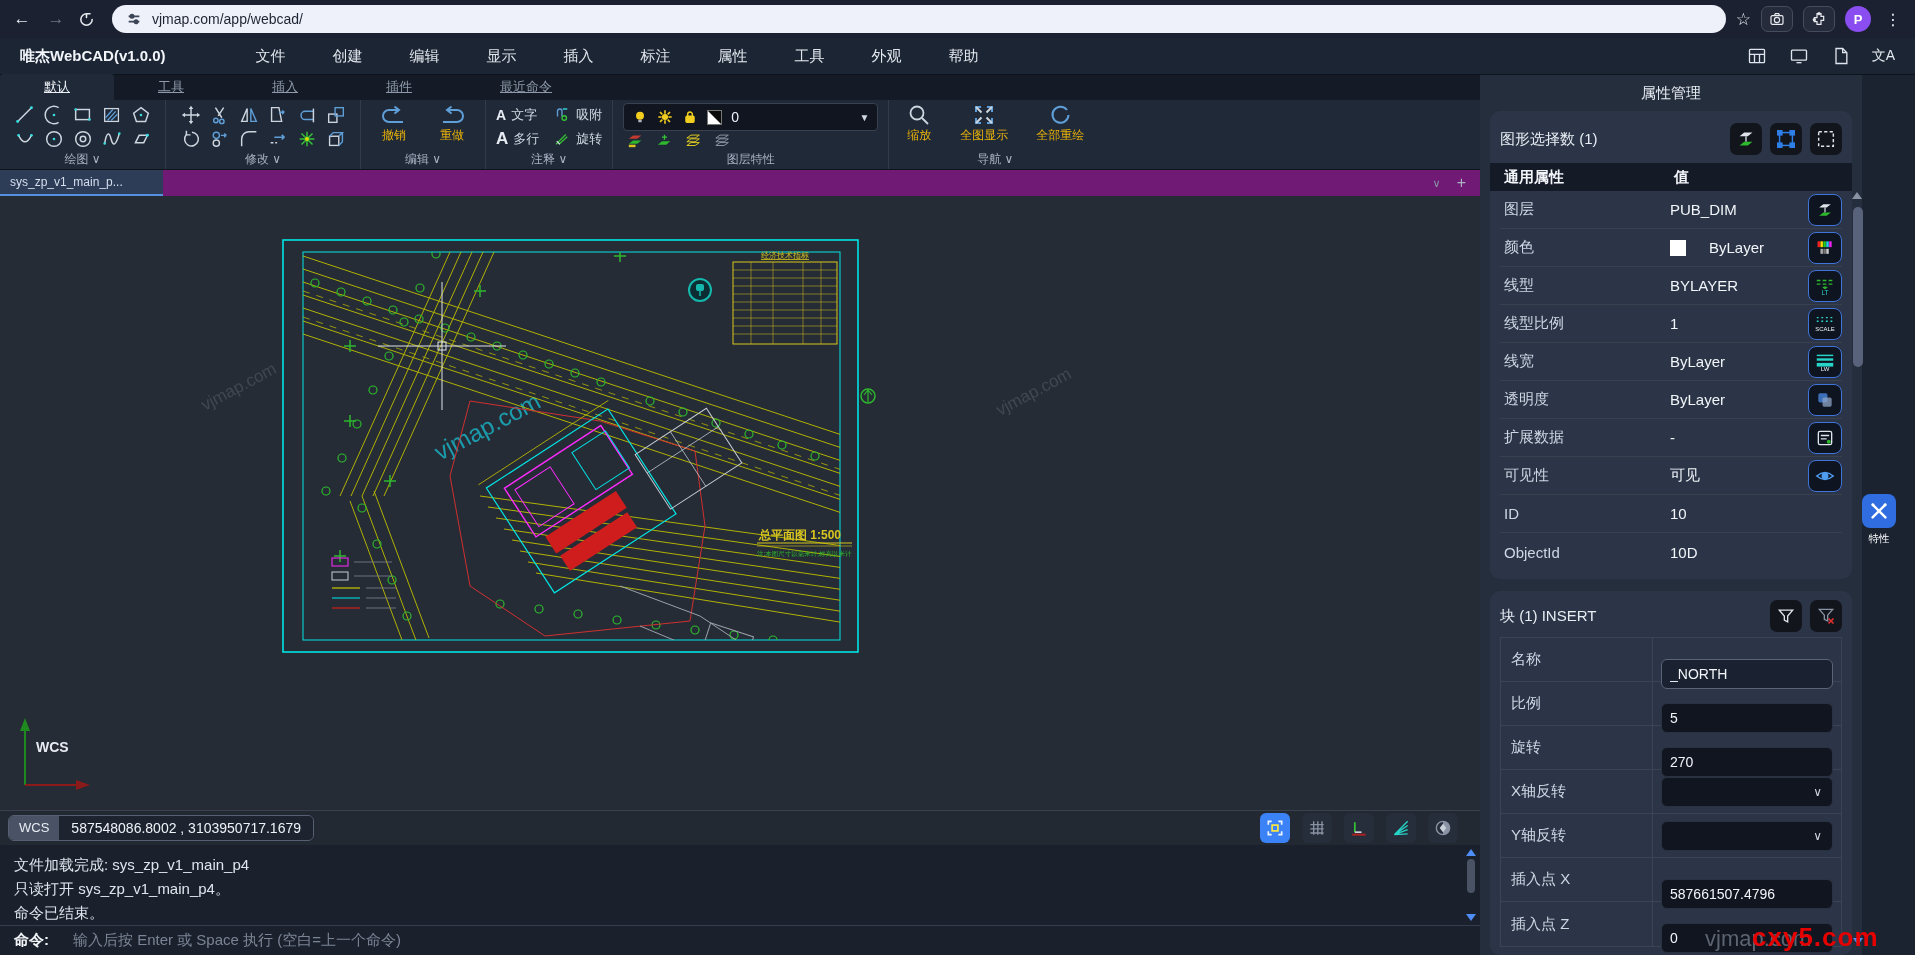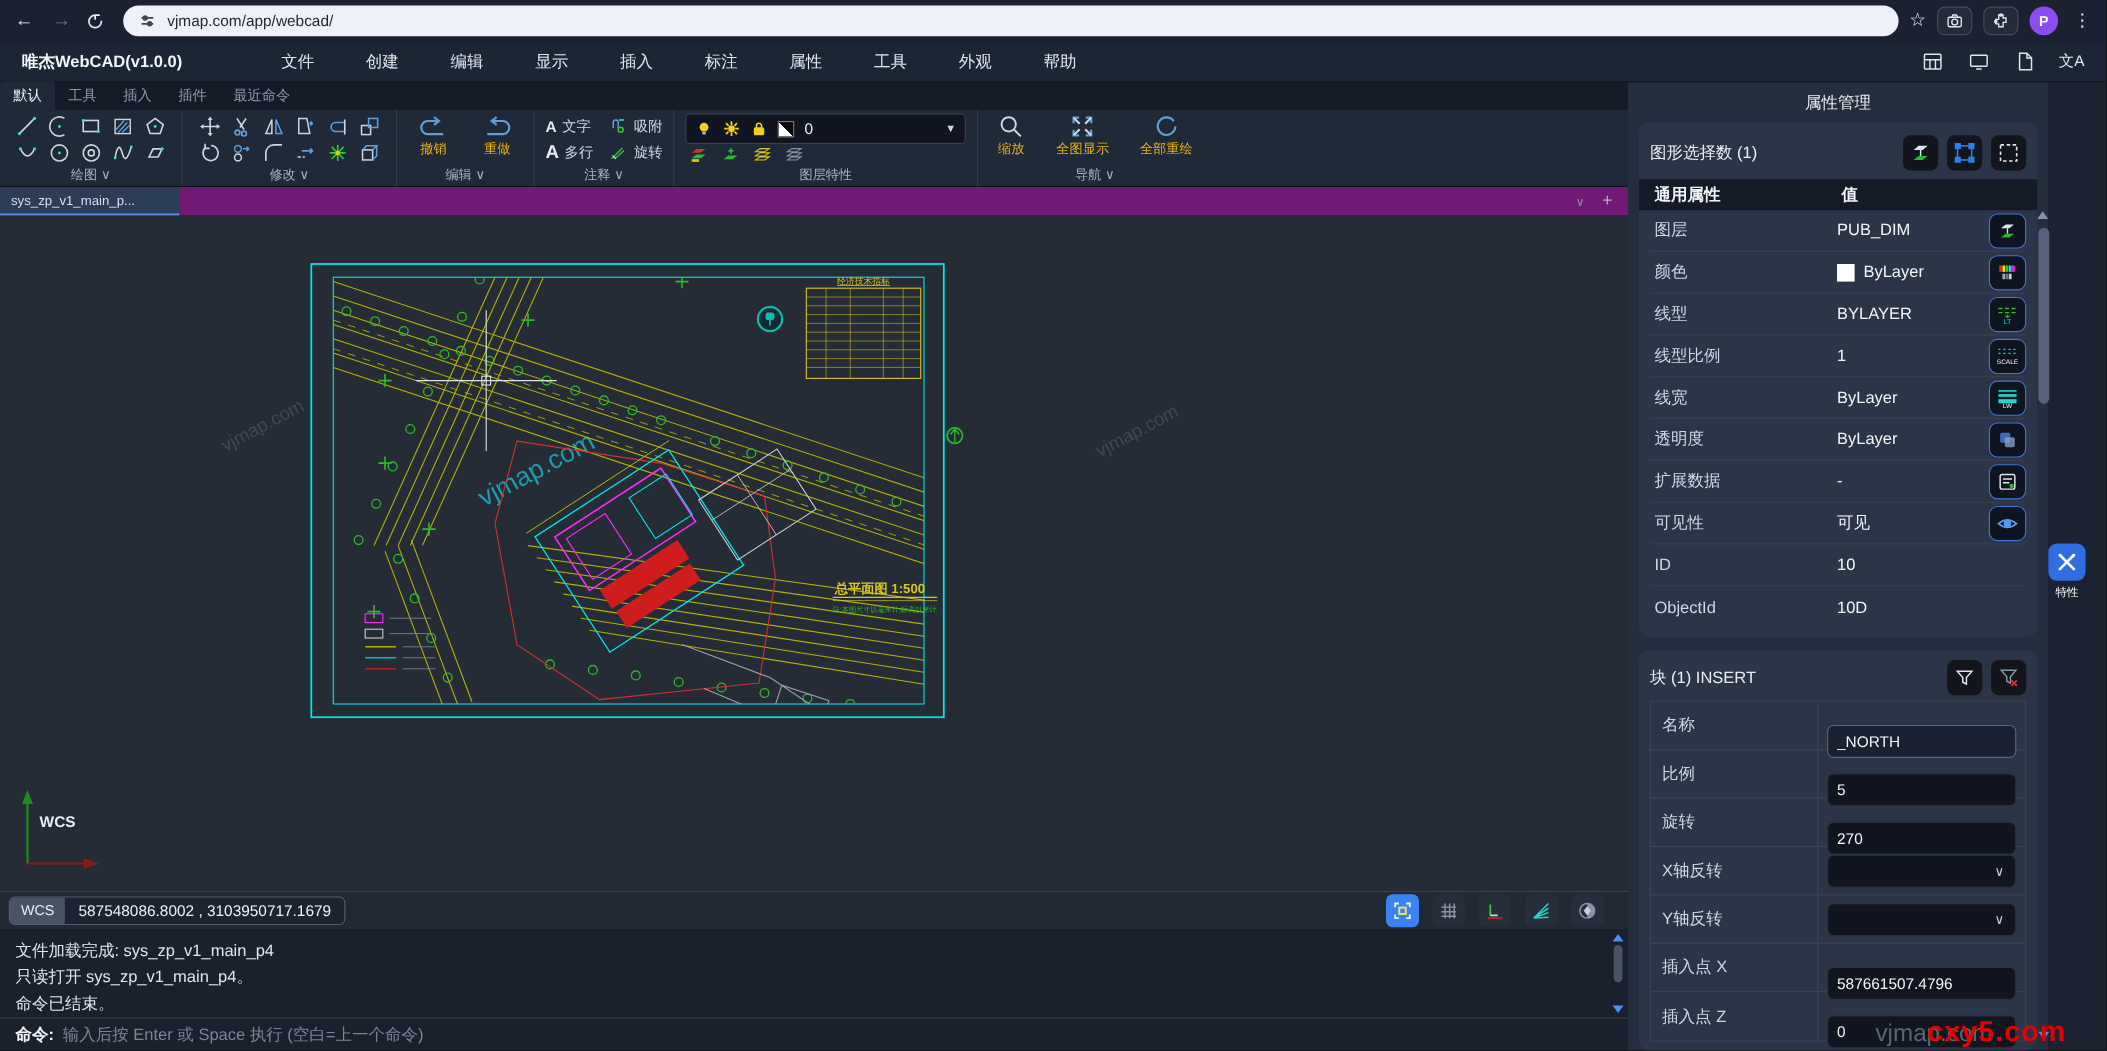--- a/index.html
+++ b/index.html
@@ -27,21 +27,21 @@
   #translate-chip { color:#e2e7ee; font-size:14px; }
 
   
   #content { display:flex; height:880px; }
   #main-col { width:1480px; display:flex; flex-direction:column; }
   #right-panel { width:382px; background:#252e3d; position:relative; padding:0 10px; }
   #right-rail { width:53px; background:#1b2331; display:flex; flex-direction:row; align-items:center; padding-top:10px; gap:14px; }
 
   
   #ribbon-tabs { height:25px; background:#141b26; display:flex; align-items:flex-end; }
-  .rtab { padding:4px 12px; font-size:13px; color:#8e99aa; }
+  .rtab { padding:4px 44px; font-size:13px; color:#8e99aa;text-decoration:underline; }
   .rtab.active { background:#202938; color:#eef2f7; border-radius:3px 3px 0 0; }
 
   
   #toolbar { height:70px; background:#202938; border-bottom:1px solid #0e131c; display:flex; align-items:stretch; }
   .tgroup { display:flex; flex-direction:column; align-items:center; padding:3px 10px 1px; border-right:1px solid #323b4a; }
   .tgrid5 { display:grid; grid-template-columns:repeat(5,29px); grid-auto-rows:24px; justify-items:center; align-items:center; }
   .tgrid6 { display:grid; grid-template-columns:repeat(6,29px); grid-auto-rows:24px; justify-items:center; align-items:center; }
   .glabel { margin-top:auto; font-size:12px; color:#a7b1c2; }
   .ic { display:block; }
   .bigstack { display:flex; flex-direction:column; align-items:center; width:46px; }
@@ -72,42 +72,42 @@
   #wcs-pill { display:inline-flex; border:1px solid #566074; border-radius:6px; overflow:hidden; align-items:stretch; }
   #wcs-chip { background:#4a5365; color:#e8ecf2; font-size:13px; padding:4px 10px; }
   #wcs-coords { padding:4px 12px; font-size:14px; color:#eef2f7; background:#1d2430; }
   #status-icons { margin-left:auto; display:flex; gap:12px; padding-right:14px; }
   .st-ic { width:30px; height:30px; border-radius:6px; background:#262e3b; display:flex; align-items:center; justify-content:center; }
   .st-ic.active { background:#3b82f6; }
 
   
   #cmd { height:110px; background:#1a212c; position:relative; padding:8px 14px 0; }
   .cmd-line { font-size:15px; color:#dfe5ee; line-height:24px; white-space:nowrap; }
-  #cmd-prompt { position:absolute; left:0; right:0; bottom:0; height:30px; border-top:1px solid #343d4b; display:flex; align-items:center; padding:0 14px; gap:8px; }
+  #cmd-prompt { position:absolute; left:0; right:0; bottom:0; height:30px; border-top:1px solid #343d4b; display:flex; align-items:center; padding:0 14px; gap:24px; }
   #cmd-prompt .plabel { font-size:15px; color:#f2f5f9; font-weight:bold; }
   #cmd-prompt .phint { font-size:15px; color:#7b8496; }
   #cmd-scroll { position:absolute; right:3px; top:4px; bottom:34px; width:12px; display:flex; flex-direction:column; align-items:center; }
   .tri-up { width:0;height:0;border-left:5px solid transparent;border-right:5px solid transparent;border-bottom:7px solid #4f8ef7; }
   .tri-down { width:0;height:0;border-left:5px solid transparent;border-right:5px solid transparent;border-top:7px solid #4f8ef7; }
   #cmd-thumb { width:8px; height:34px; background:#4a5363; border-radius:4px; margin:3px 0 auto; }
 
   
   #panel-title { height:36px; display:flex; align-items:center; justify-content:center; font-size:15px; color:#e6ebf2; }
   .card { background:#2b3547; border-radius:10px; padding:8px 10px; }
   #sel-row { display:flex; align-items:center; height:40px; }
   #sel-label { font-size:15px; color:#e8edf4; }
   #sel-btns { margin-left:auto; display:flex; gap:8px; }
   .sq-btn { width:32px; height:32px; border-radius:7px; background:#12151c; display:flex; align-items:center; justify-content:center; }
   #prop-head { display:flex; height:28px; align-items:center; background:#151b26; margin:4px -10px 0; padding:0 14px; }
   #prop-head .h1 { font-size:15px; font-weight:bold; color:#f2f5f9; width:170px; }
   #prop-head .h2 { font-size:15px; font-weight:bold; color:#f2f5f9; }
   .prop-row { display:flex; align-items:center; height:38px; border-bottom:1px solid #39404d; }
   .prop-row:last-child { border-bottom:none; }
   .prop-label { width:170px; font-size:15px; color:#cfd6e4; padding-left:4px; }
-  .prop-value { flex:1; font-size:15px; color:#f2f5f9; display:flex; align-items:center; gap:8px; }
+  .prop-value { flex:1; font-size:15px; color:#f2f5f9; display:flex; align-items:center; gap:23px; }
   .swatch { width:16px; height:16px; background:#fff; display:inline-block; }
   .prop-icbtn { width:34px; height:32px; border:1px solid #3f74d9; border-radius:8px; background:#0e1420; display:flex; align-items:center; justify-content:center; margin-left:auto; }
   .prop-icbtn.noborder { border-color:transparent; }
 
   #block-card { margin-top:12px; }
   #block-head { display:flex; align-items:center; height:34px; }
   #block-title { font-size:15px; color:#e8edf4; }
   #block-btns { margin-left:auto; display:flex; gap:8px; }
   .blk-table { border:1px solid #3c4454; margin-top:4px; }
   .blk-row { display:flex; border-bottom:1px solid #3c4454; height:44px; align-items:center; }

